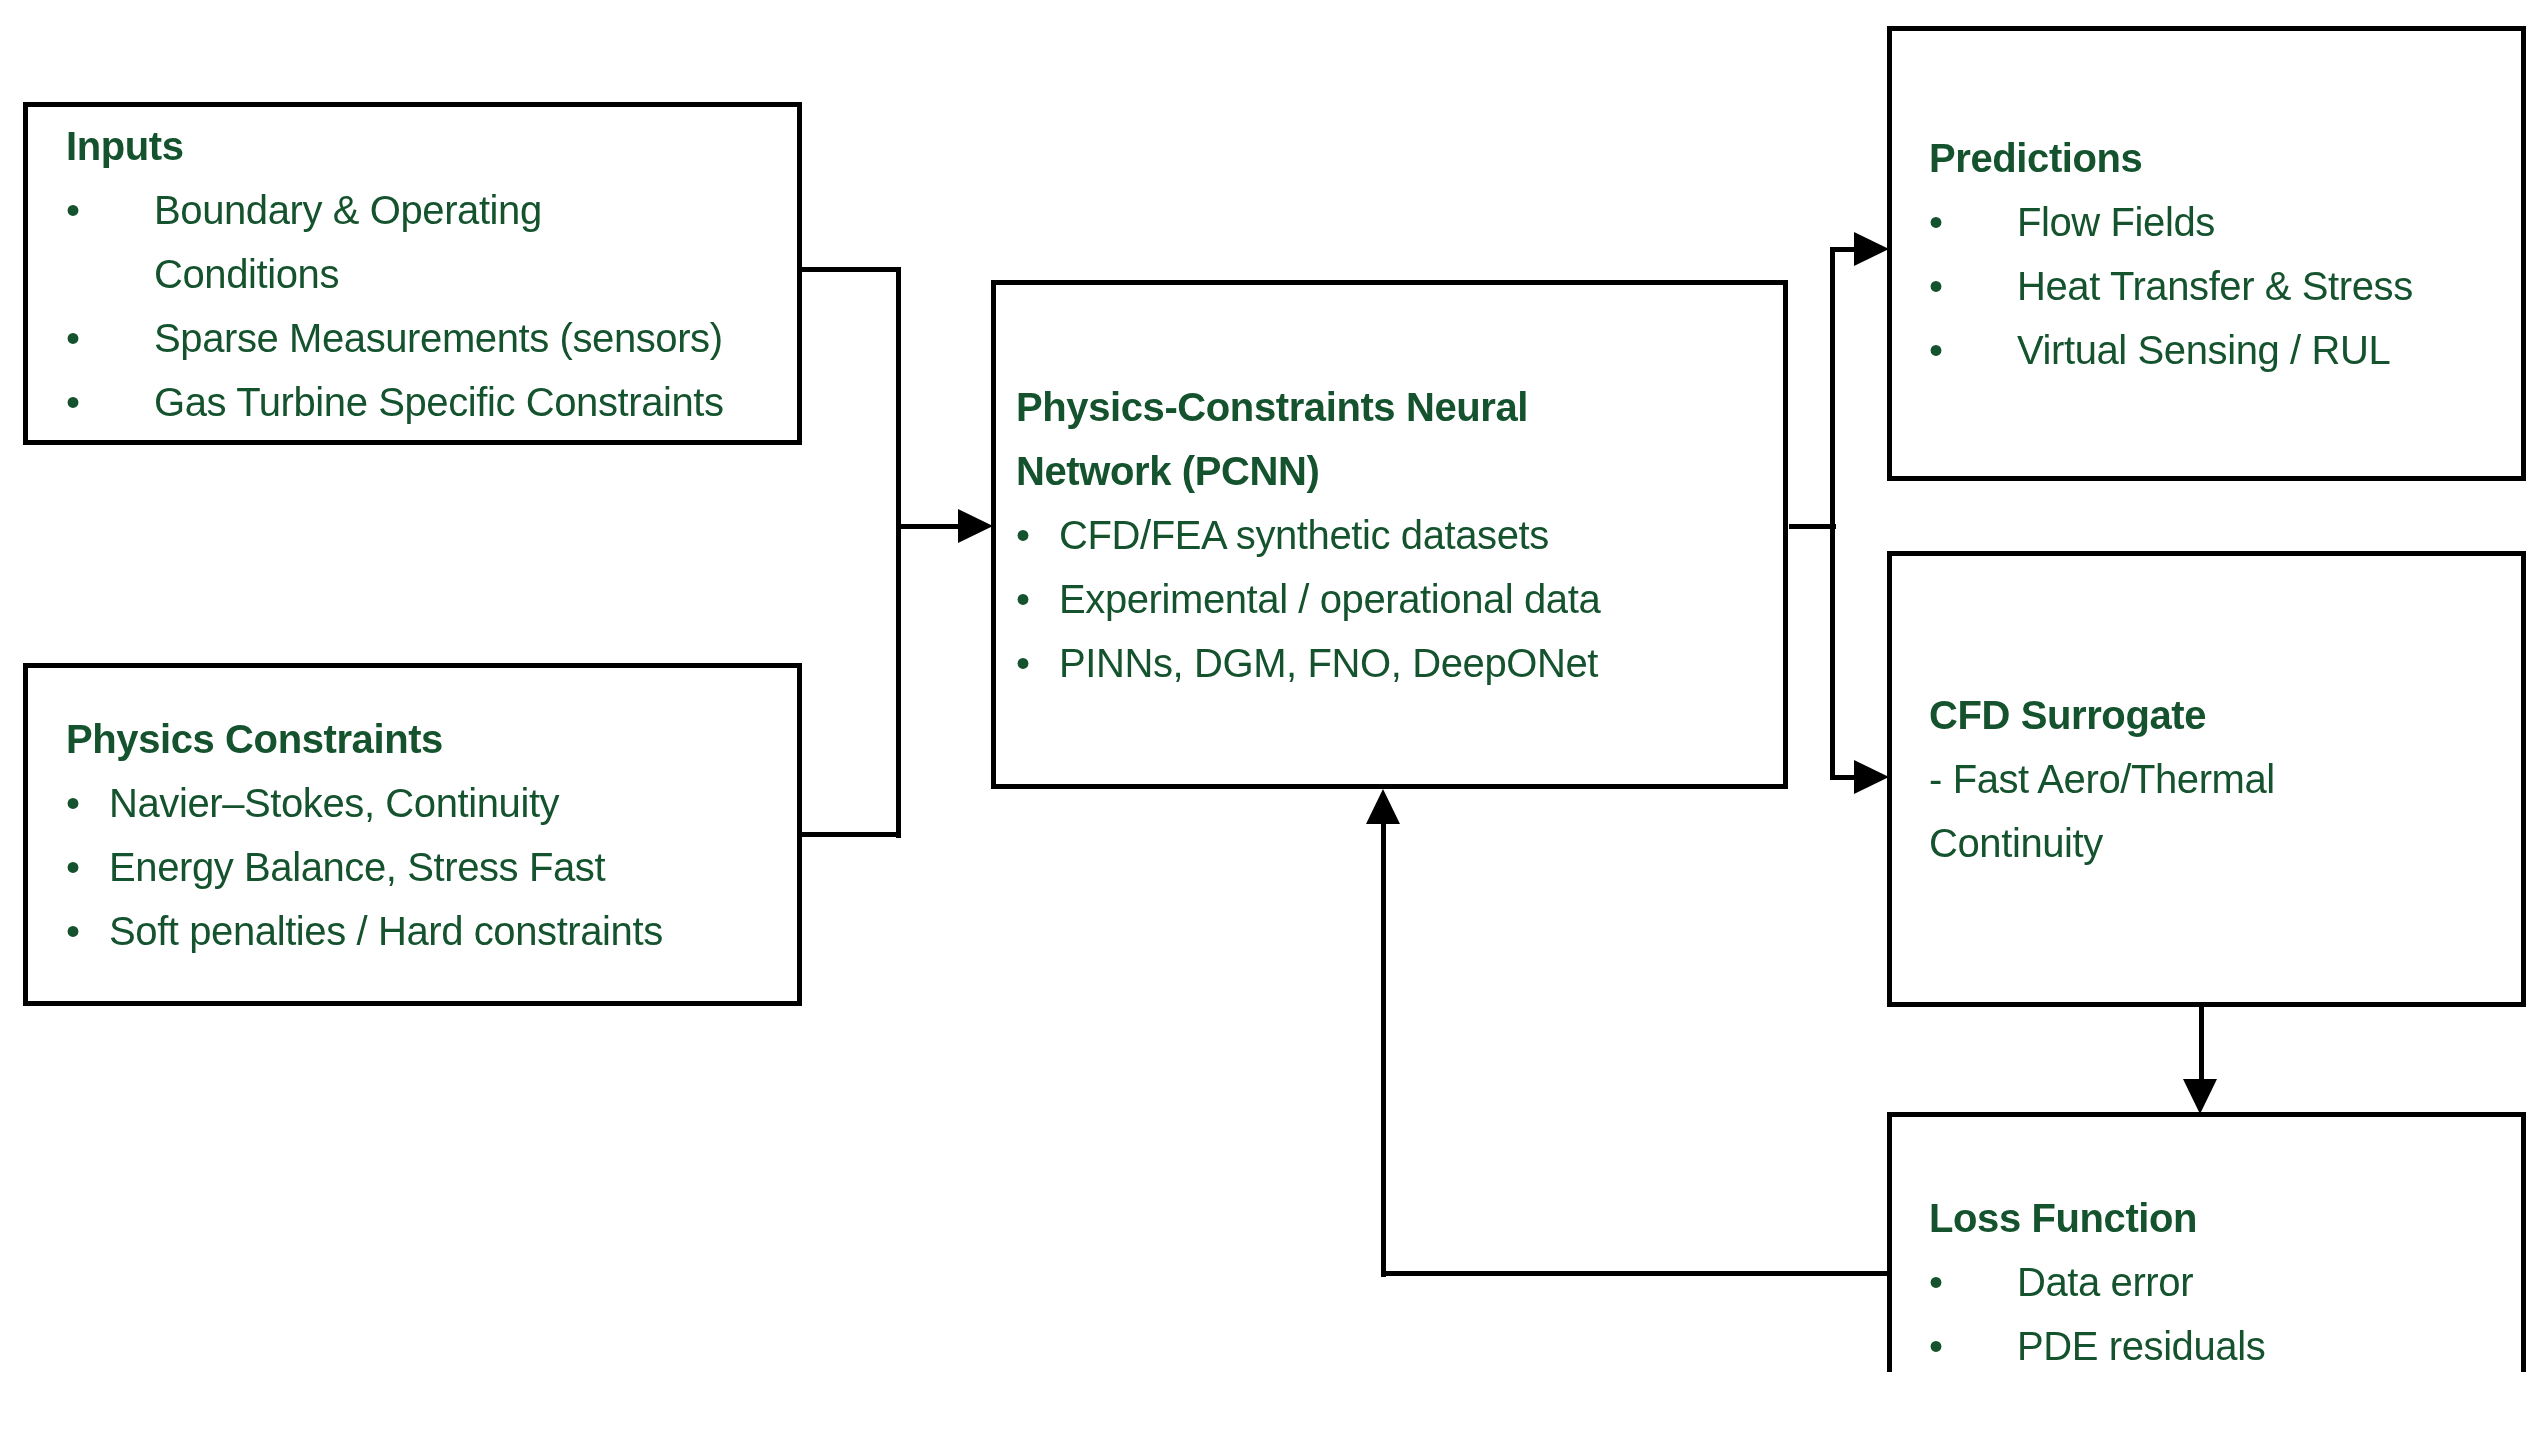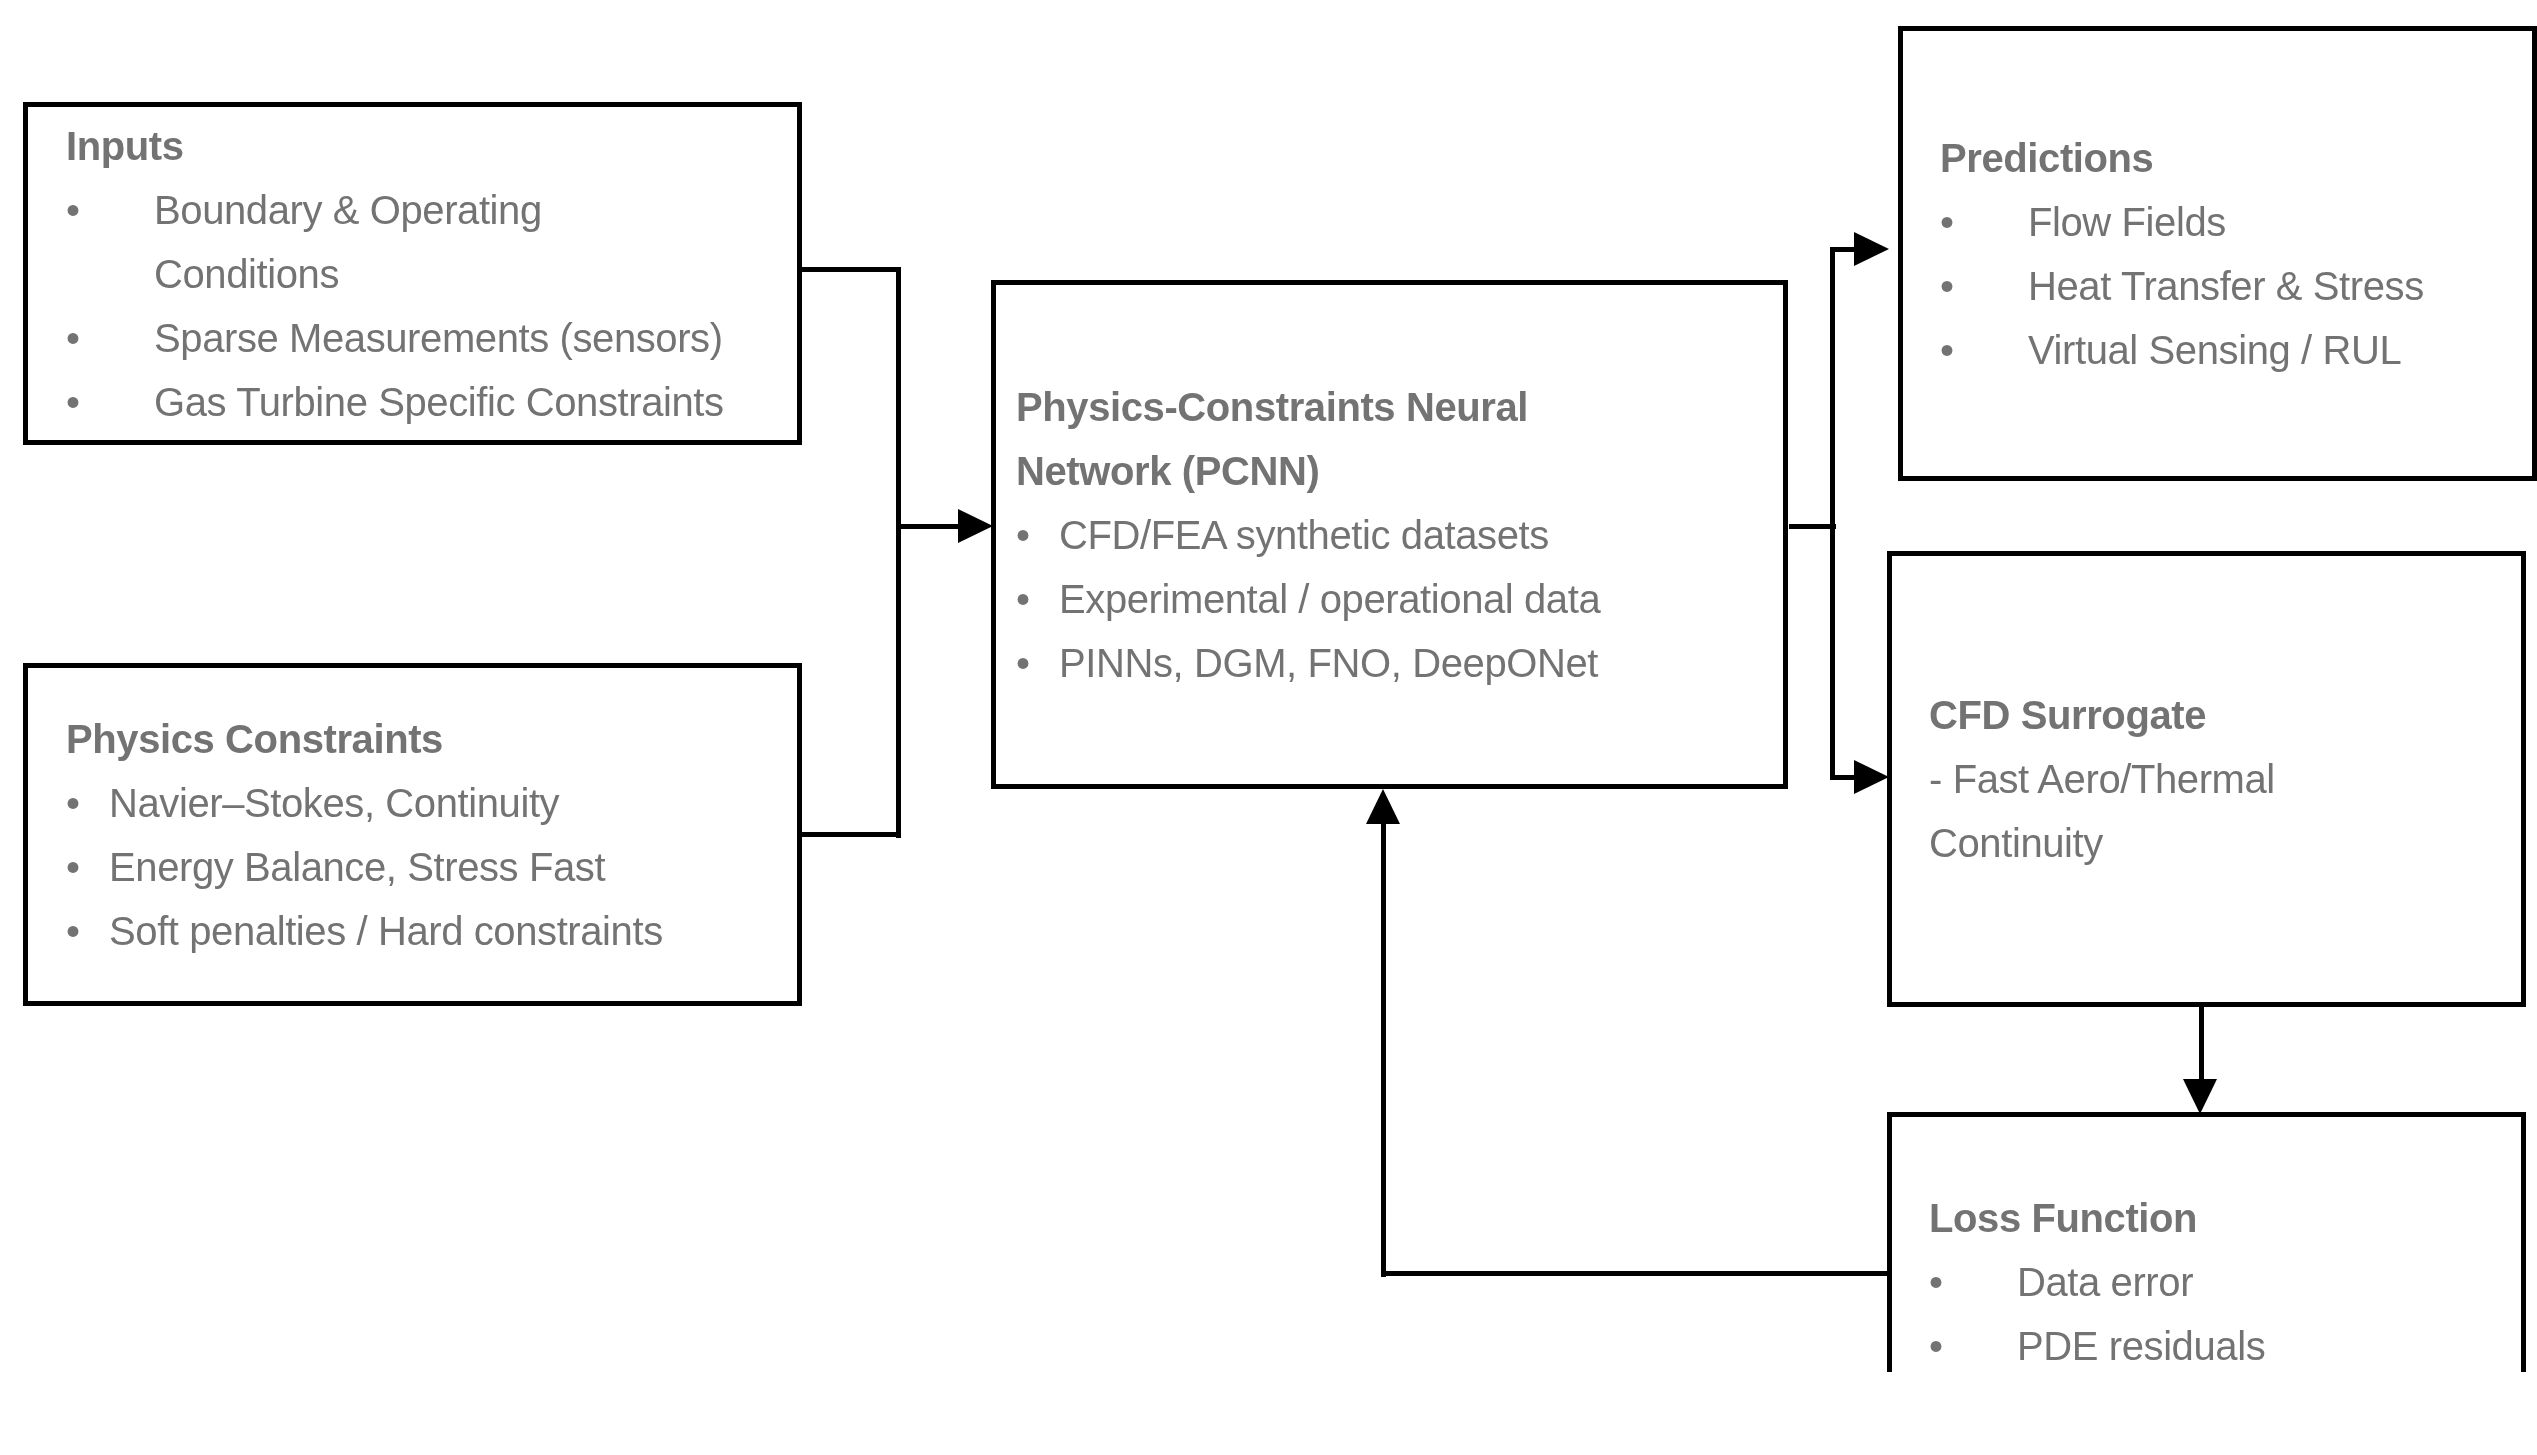--- a/index.html
+++ b/index.html
@@ -1,21 +1,21 @@
 <!DOCTYPE html>
 <html style="font-size:12.2px"><head>
 <meta charset="utf-8">
 <style>
   html,body{margin:0;padding:0;background:#ffffff;}
   .canvas{
     position:relative;
     width:2538px;height:1372px;
     background:#ffffff;
     font-family:"Liberation Sans", sans-serif;
-    color:#737373;
+    color:#14532d;
     overflow:hidden;
   }
   
   .box{
     position:absolute;
     border:5.4px solid #000000;
     background:#ffffff;
     box-sizing:border-box;
     display:flex;flex-direction:column;justify-content:center;
     font-size:40px;line-height:64px;letter-spacing:-0.4px;
@@ -24,21 +24,21 @@
   .row{display:flex;}
   .row .b{flex:0 0 var(--bw);}
   .row .t{flex:1 1 auto;}
   .gap-wide{--bw:88px;}
   .gap-narrow{--bw:43px;}
   .gap-none{--bw:0px;}
 
   #box-inputs      {left:23px;  top:102px;  width:779px; height:343px; padding-left:38px; padding-right:6.1px;}
   #box-physics     {left:23px;  top:663px;  width:779px; height:343px; padding-left:38px; padding-right:6.1px;}
   #box-pcnn        {left:991px;top:280px;  width:797px; height:509px; padding-left:20px; padding-right:6.1px;}
-  #box-predictions {left:1887px;top:26px;   width:639px;  height:455px; padding-left:37px; padding-right:6.1px;margin-left:11px;}
+  #box-predictions {left:1887px;top:26px;   width:639px;  height:455px; padding-left:37px; padding-right:6.1px;}
   #box-cfd         {left:1887px;top:551px;  width:639px;  height:456px; padding-left:37px; padding-right:6.1px;}
   #box-loss        {left:1887px;top:1112px; width:639px;  height:339px; padding-left:37px; padding-right:6.1px;}
 
   
   .line{position:absolute;background:#000000;}
   #ln-inputs-out   {left:802px;top:267px; width:99px;height:5.4px;}
   #ln-physics-out  {left:802px;top:832px;width:99px;height:5.4px;}
   #ln-left-junction{left:896px;top:267px; width:5.4px;  height:571px;}
   #ln-into-pcnn    {left:896px;top:524px; width:69px; height:5.4px;}
 

